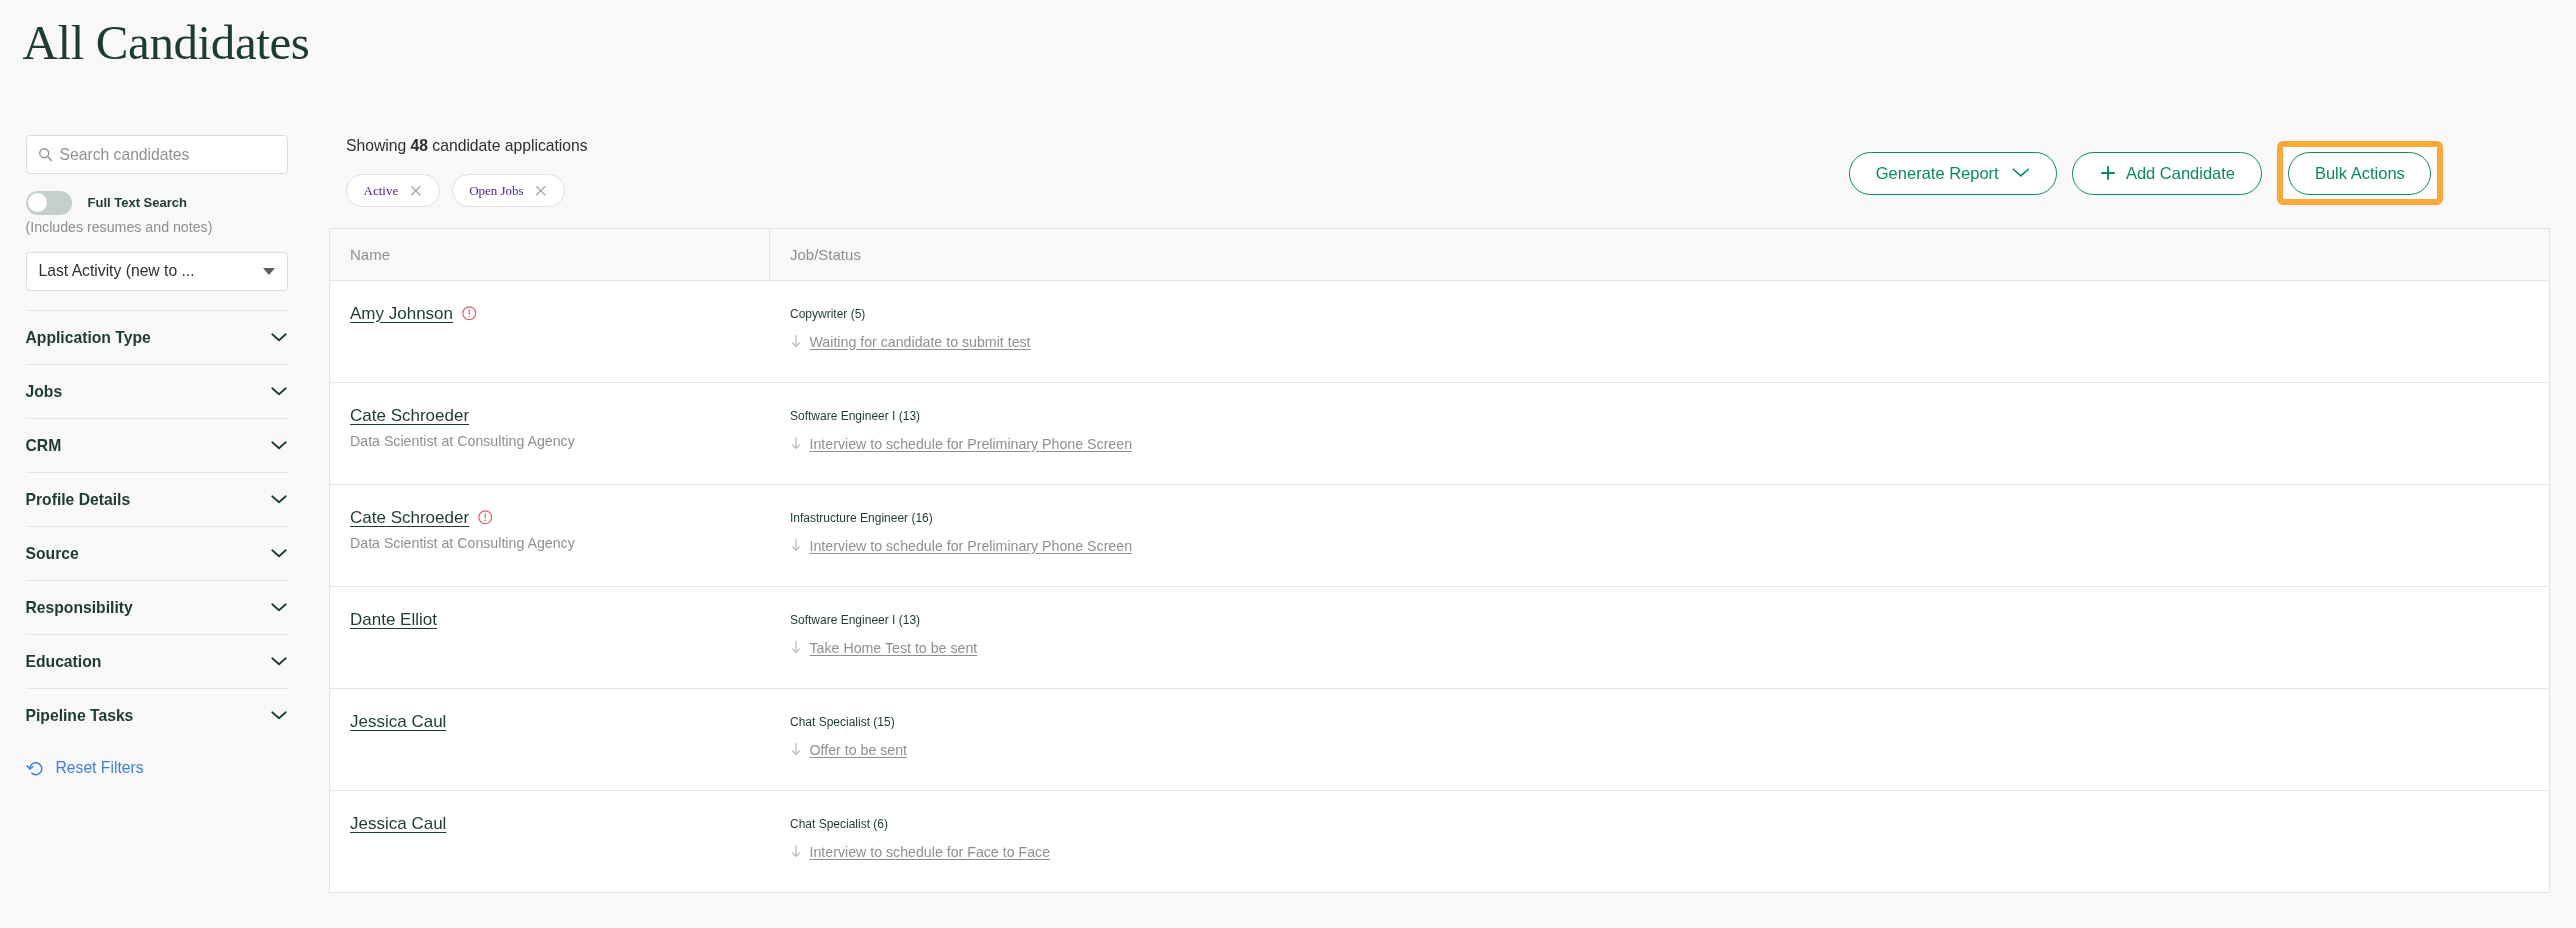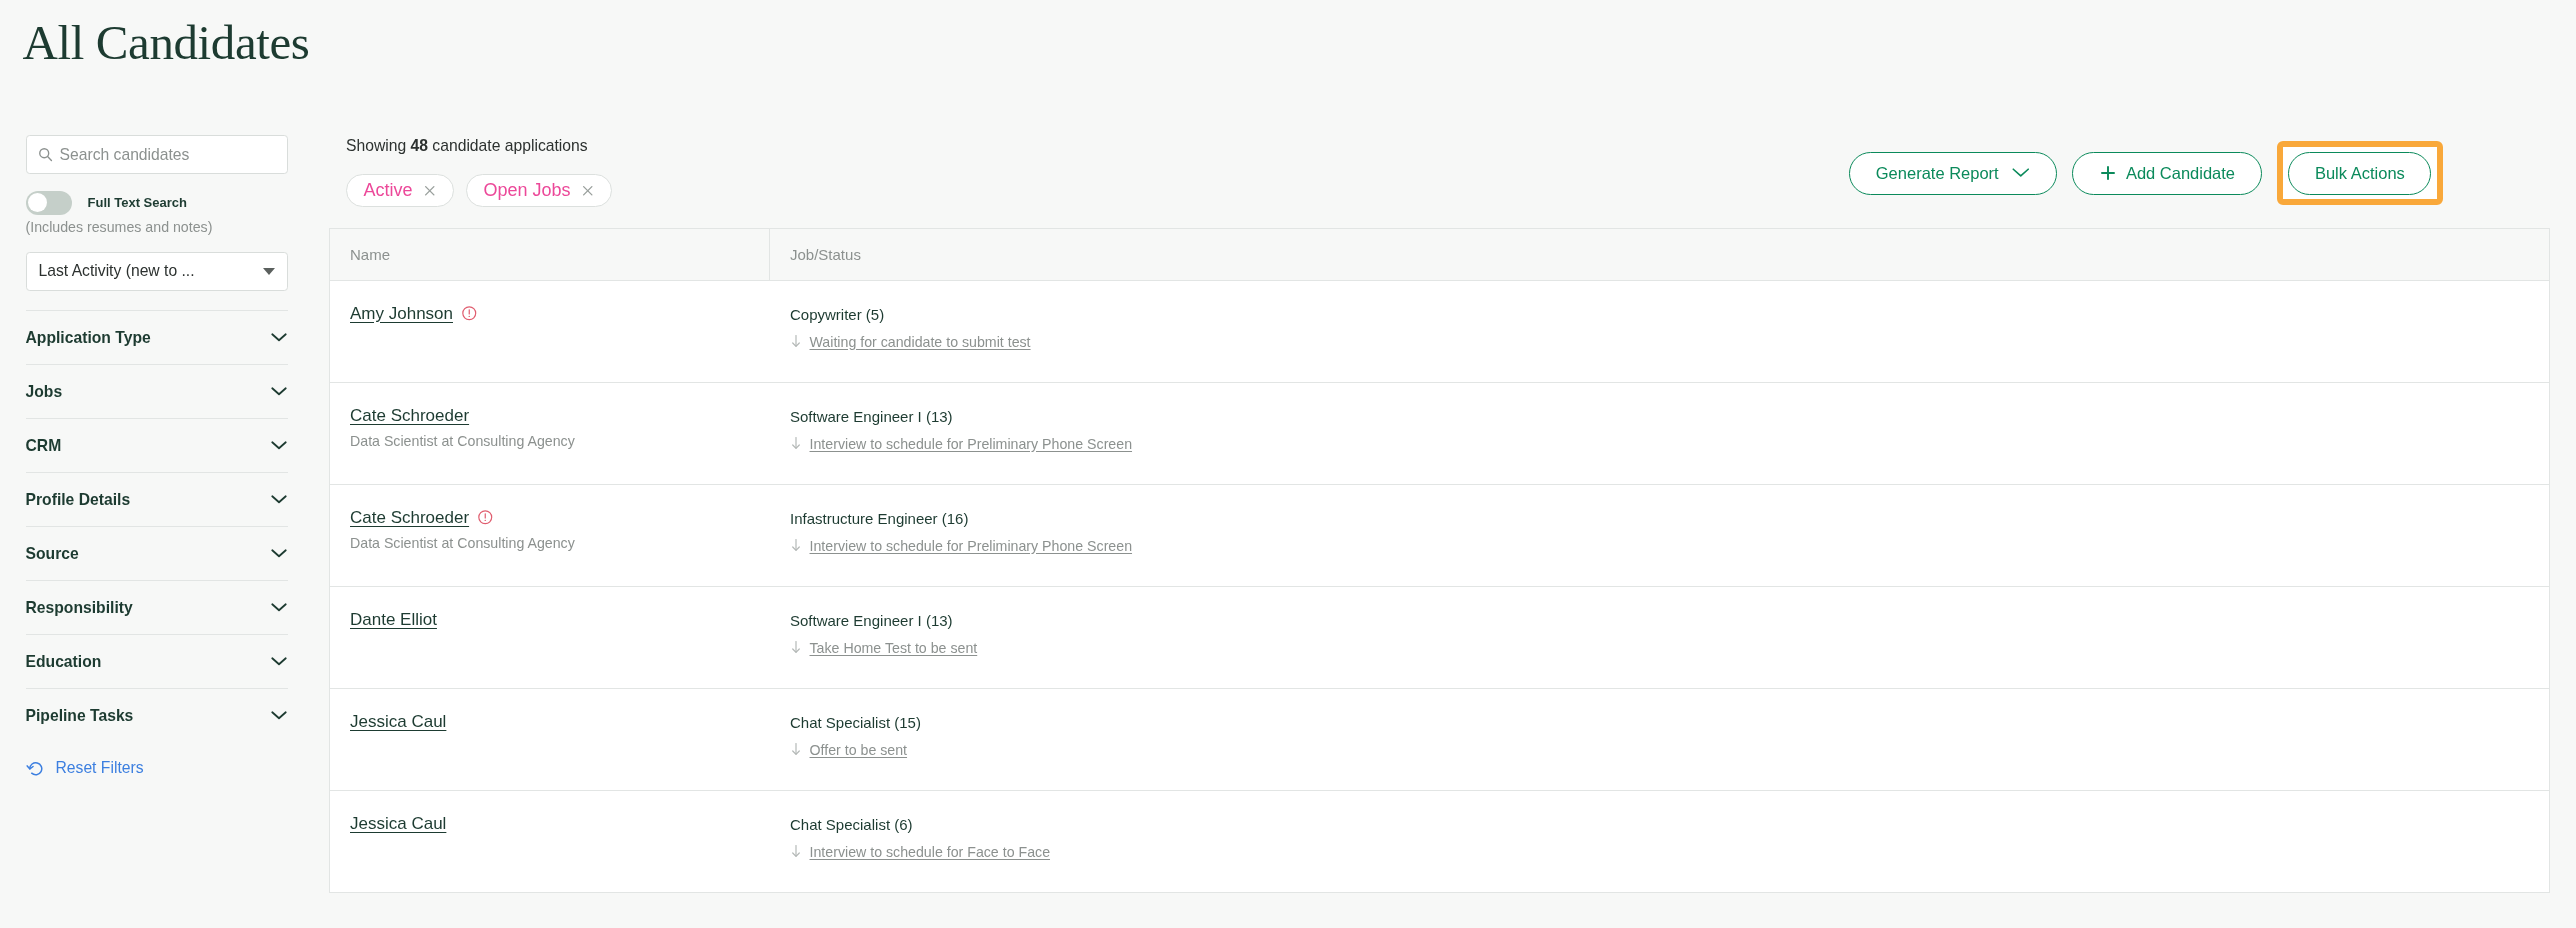--- a/index.html
+++ b/index.html
@@ -187,21 +187,21 @@
   .chip {
     height: 33px;
     border: 0.7px solid #DCE0DE;
     background: #FFFFFF;
     border-radius: 16.5px;
     display: flex;
     align-items: center;
     padding: 0 16.5px;
     cursor: pointer;
   }
-  .chip-label { font-size: 18px; color: #ec4899; }
+  .chip-label { font-size: 13px; color: #4c1d95; font-family: Liberation Serif, serif; }
   .chip-x {
     margin-left: 10.5px;
     width: 13.5px; height: 13.5px;
     flex: 0 0 13.5px;
   }
 
   
   .toolbar {
     position: absolute;
     right: 0;
@@ -284,21 +284,21 @@
     width: 16.5px; height: 16.5px;
     margin-left: 8.2px;
     flex: 0 0 16.5px;
   }
   .cand-sub {
     margin-top: 7.5px;
     font-size: 14.2px;
     color: #8C918F;
   }
 
-  .job-title { font-size: 15px; color: #1D3B31; line-height: 21px; }
+  .job-title { font-size: 12px; color: #1D3B31; line-height: 21px; }
   .status-line {
     margin-top: 9px;
     display: flex;
     align-items: center;
   }
   .arrow-down { width: 12px; height: 15px; flex: 0 0 12px; margin-right: 7.5px; }
   .status-text {
     font-size: 14.2px;
     color: #8C918F;
     text-decoration: underline;

